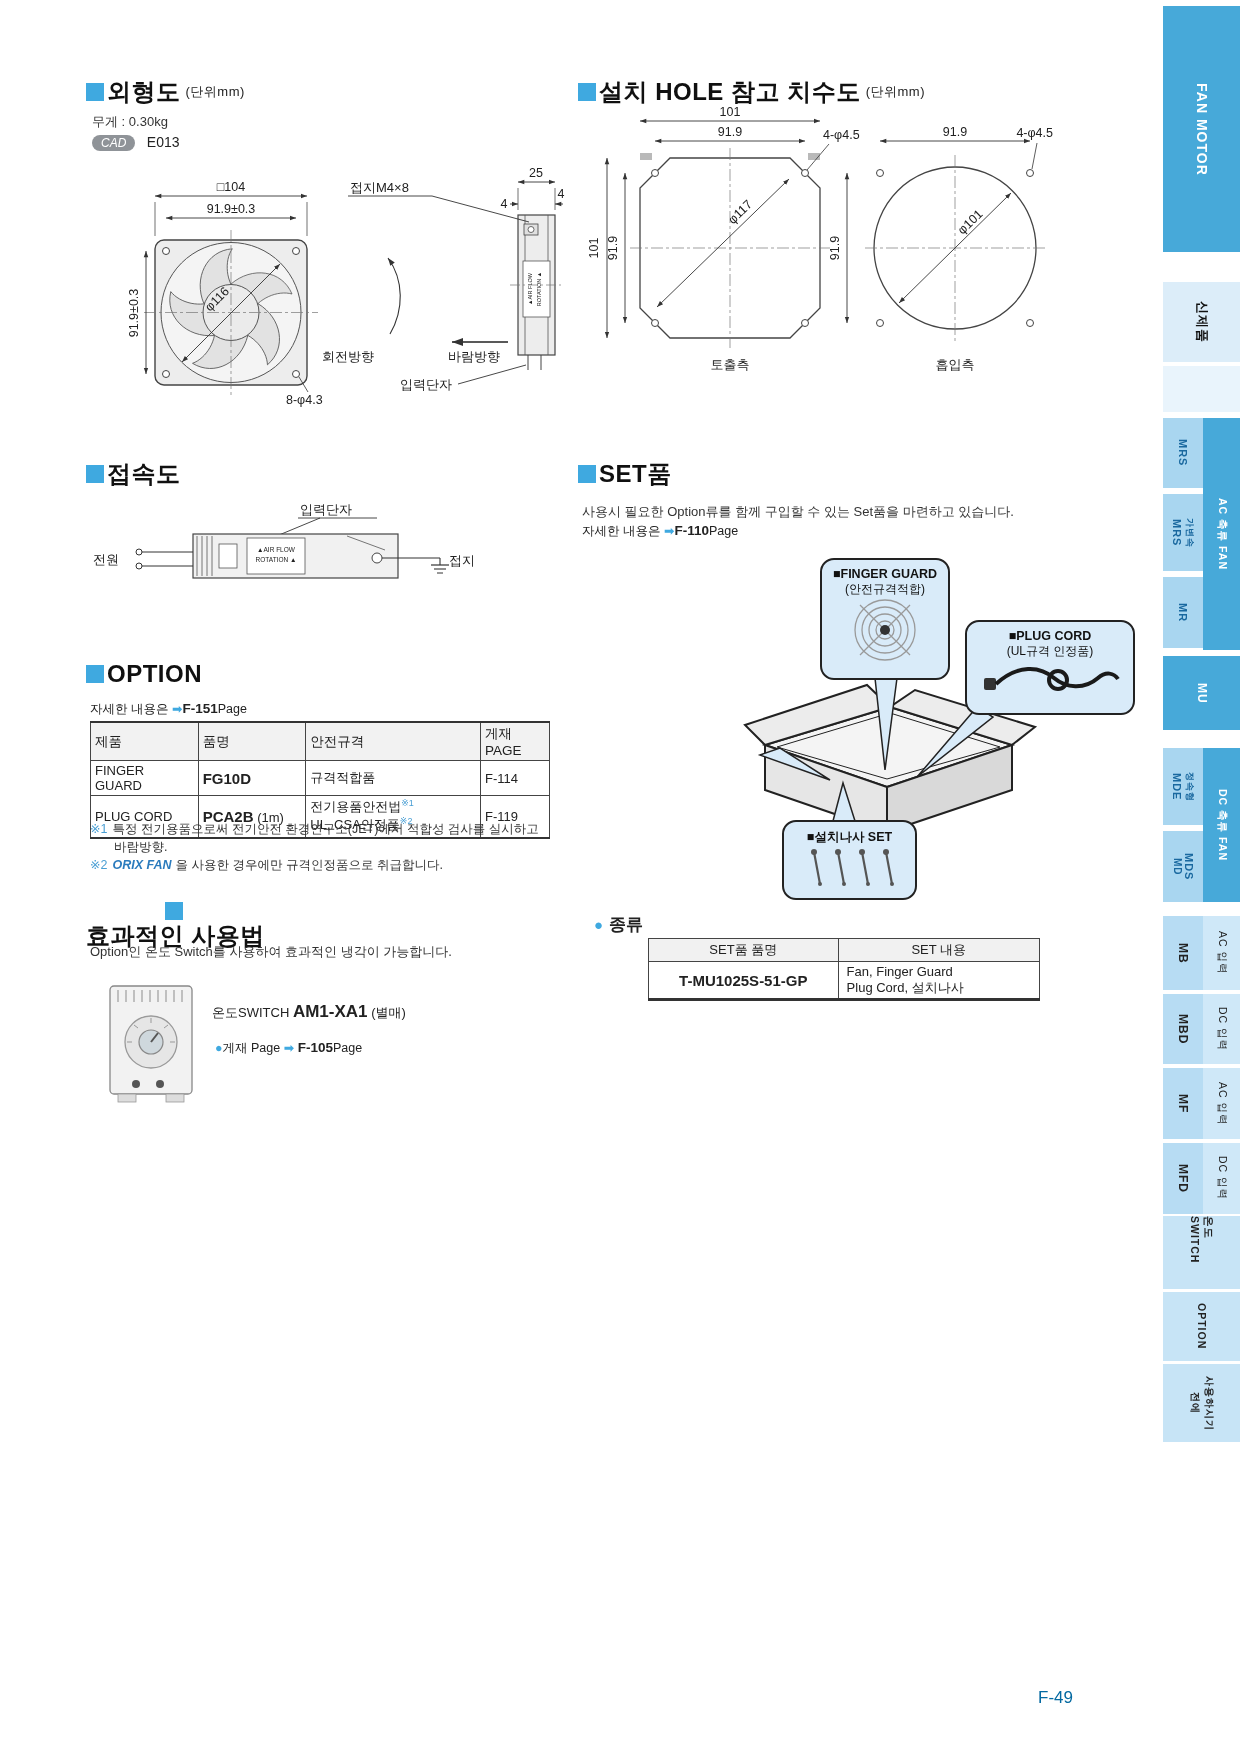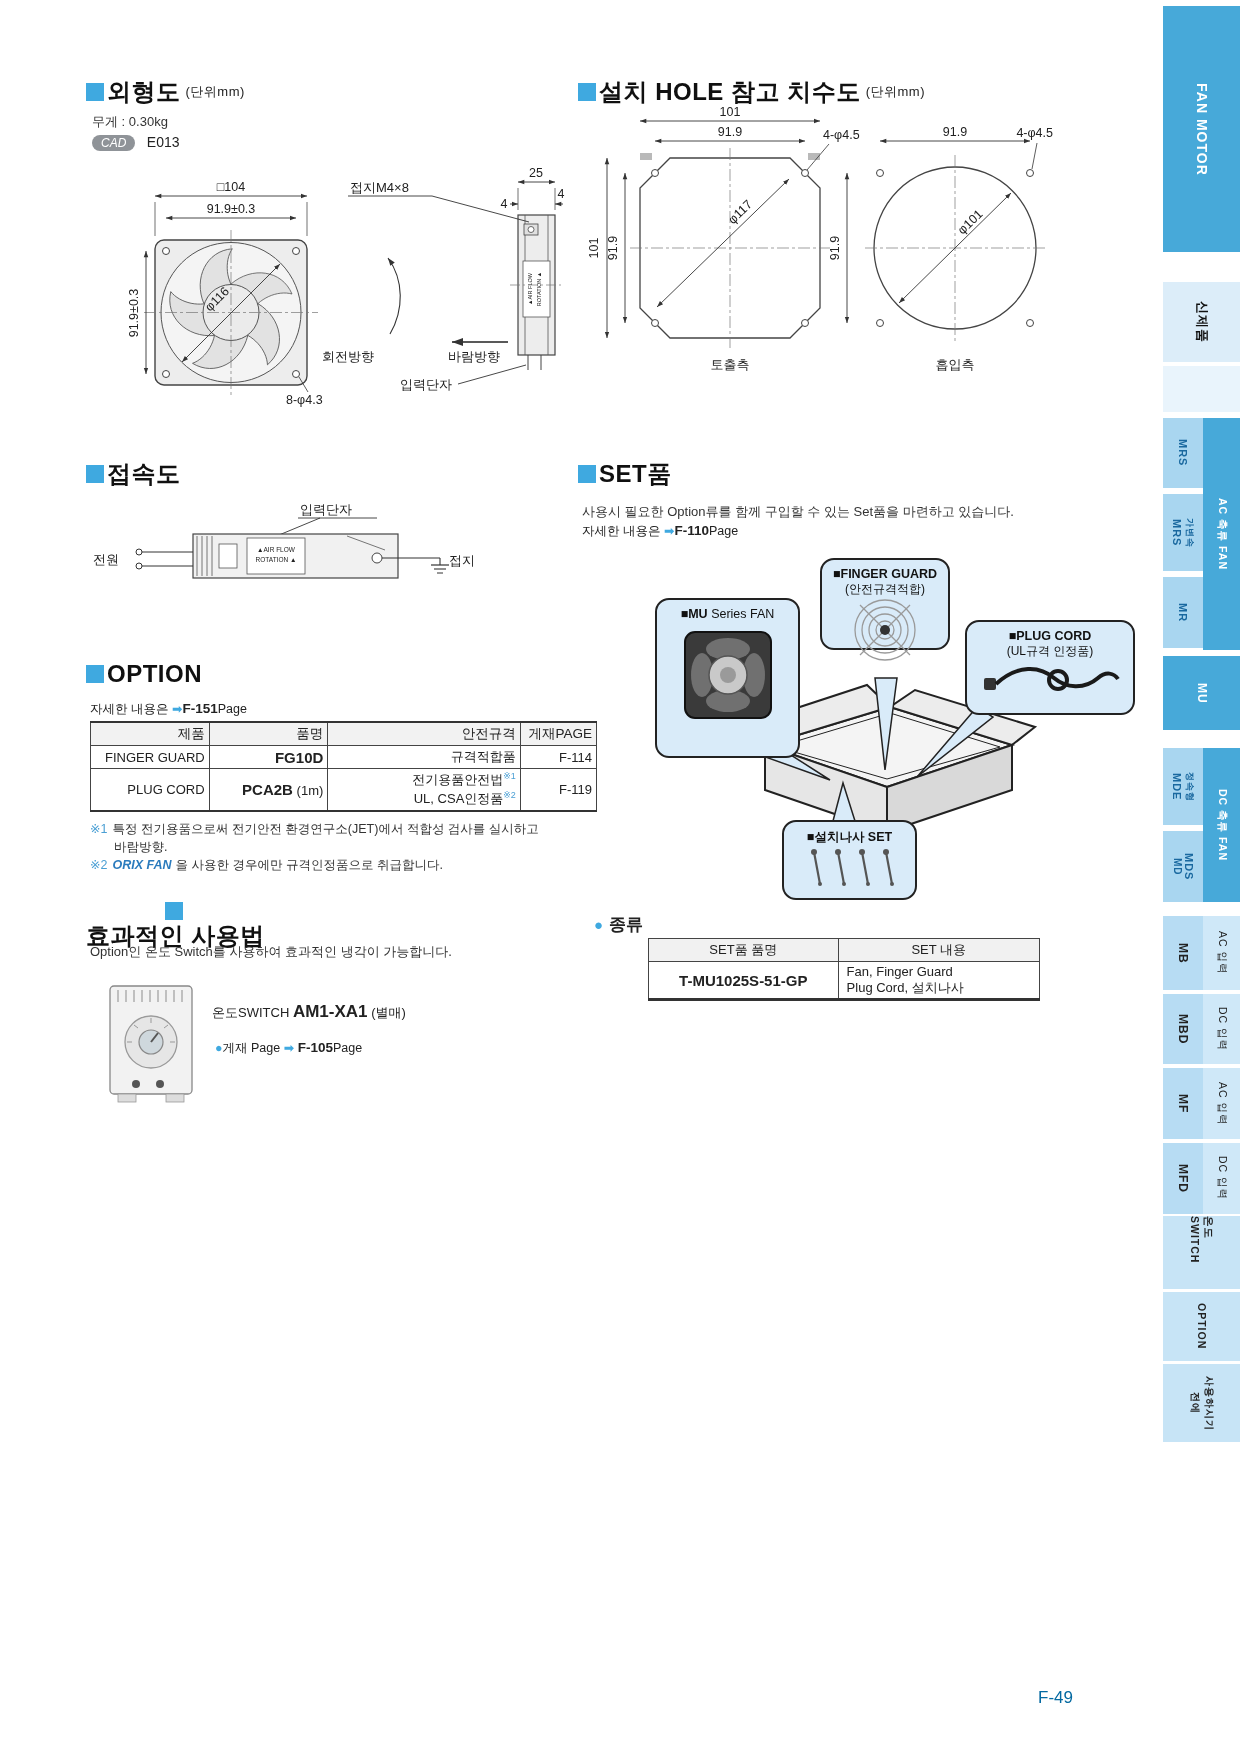--- a/index.html
+++ b/index.html
@@ -12,21 +12,21 @@
   .h1u{font-size:13px;font-weight:normal;margin-left:5px;color:#222;}
   .txt13{font-size:13px;color:#333;}
   .cadpill{display:inline-block;background:#8f9398;color:#fff;font-weight:normal;font-style:italic;
            font-size:12px;border-radius:9px;padding:1px 9px;margin-right:7px;}
   .cadcode{font-size:14px;color:#222;}
   .arrow{color:#3fa9e0;font-weight:bold;}
   .refline{font-size:12.5px;color:#222;}
   .refline b{font-size:13.5px;}
   
   table{border-collapse:collapse;}
-  .opt-table{width:507px;font-size:13px;text-align:right;}
+  .opt-table{width:460px;font-size:13px;text-align:left;}
   .opt-table th,.opt-table td{border:1px solid #444;padding:2px 4px;}
   .opt-table th{background:#f2f2f2;font-weight:normal;font-size:13.5px;}
   .opt-table{border-top:2px solid #333;border-bottom:2px solid #333;}
   .model-b{font-weight:bold;font-size:15px;}
   .bluesup{color:#4a9fd4;font-size:9px;}
   
   .notes{font-size:12.5px;color:#333;line-height:18px;width:470px;}
   .nm{color:#4a9fd4;margin-right:5px;}
   .ind{padding-left:24px;}
   .brand{color:#2b7bbd;font-weight:bold;font-style:italic;margin-right:4px;}
@@ -349,38 +349,22 @@
       <polygon points="315,162 437,200 460,182 340,145" fill="#ececec" stroke="#222" stroke-width="2"></polygon>
       <polygon points="190,200 312,242 312,287 190,245" fill="#e6e6e6" stroke="#222" stroke-width="2"></polygon>
       <polygon points="312,242 437,200 437,245 312,287" fill="#d9d9d9" stroke="#222" stroke-width="2"></polygon>
 
       <polygon points="185,210 205,203 255,235" fill="#d9ebf9" stroke="#222" stroke-width="1.5"></polygon>
       <polygon points="300,133 322,133 310,225" fill="#d9ebf9" stroke="#222" stroke-width="1.5"></polygon>
       <polygon points="402,162 418,172 342,232" fill="#d9ebf9" stroke="#222" stroke-width="1.5"></polygon>
       <polygon points="258,276 280,276 268,238" fill="#d9ebf9" stroke="#222" stroke-width="1.5"></polygon>
     </svg>
 
-    <div class="callout" style="left:80px;top:53px;width:145px;height:160px;">
-      <div class="ct">
-        <b>■MU</b> <span style="font-weight:normal">Series FAN</span>
-      </div>
-      <svg width="96" height="96" viewBox="0 0 96 96" style="margin-top:6px;">
-        <rect x="5" y="5" width="86" height="86" rx="10" fill="#3a3a3a" stroke="#111" stroke-width="2"></rect>
-        <g fill="#707070">
-          <ellipse cx="48" cy="22" rx="22" ry="11"></ellipse>
-            <ellipse cx="48" cy="74" rx="22" ry="11"></ellipse>
-          <ellipse cx="22" cy="48" rx="11" ry="22"></ellipse>
-            <ellipse cx="74" cy="48" rx="11" ry="22"></ellipse>
-        </g>
-        <circle cx="48" cy="48" r="19" fill="#c9c9c9" stroke="#555" stroke-width="1.5"></circle>
-        <circle cx="48" cy="48" r="8" fill="#9a9a9a"></circle>
-      </svg>
-    </div>
-
-    <div class="callout" style="left:245px;top:13px;width:130px;height:92px;">
+
+    <div class="callout" style="left:245px;top:13px;width:130px;height:122px;">
       <div class="ct">■FINGER GUARD</div>
       <div class="cs">(안전규격적합)</div>
       <svg width="74" height="64" viewBox="0 0 74 64">
         <g fill="none" stroke="#9a9a9a" stroke-width="1.3">
           <circle cx="37" cy="32" r="30"></circle>
             <circle cx="37" cy="32" r="23"></circle>
           <circle cx="37" cy="32" r="16"></circle>
             <circle cx="37" cy="32" r="9"></circle>
           <line x1="12" y1="7" x2="62" y2="57"></line>
             <line x1="62" y1="7" x2="12" y2="57"></line>

